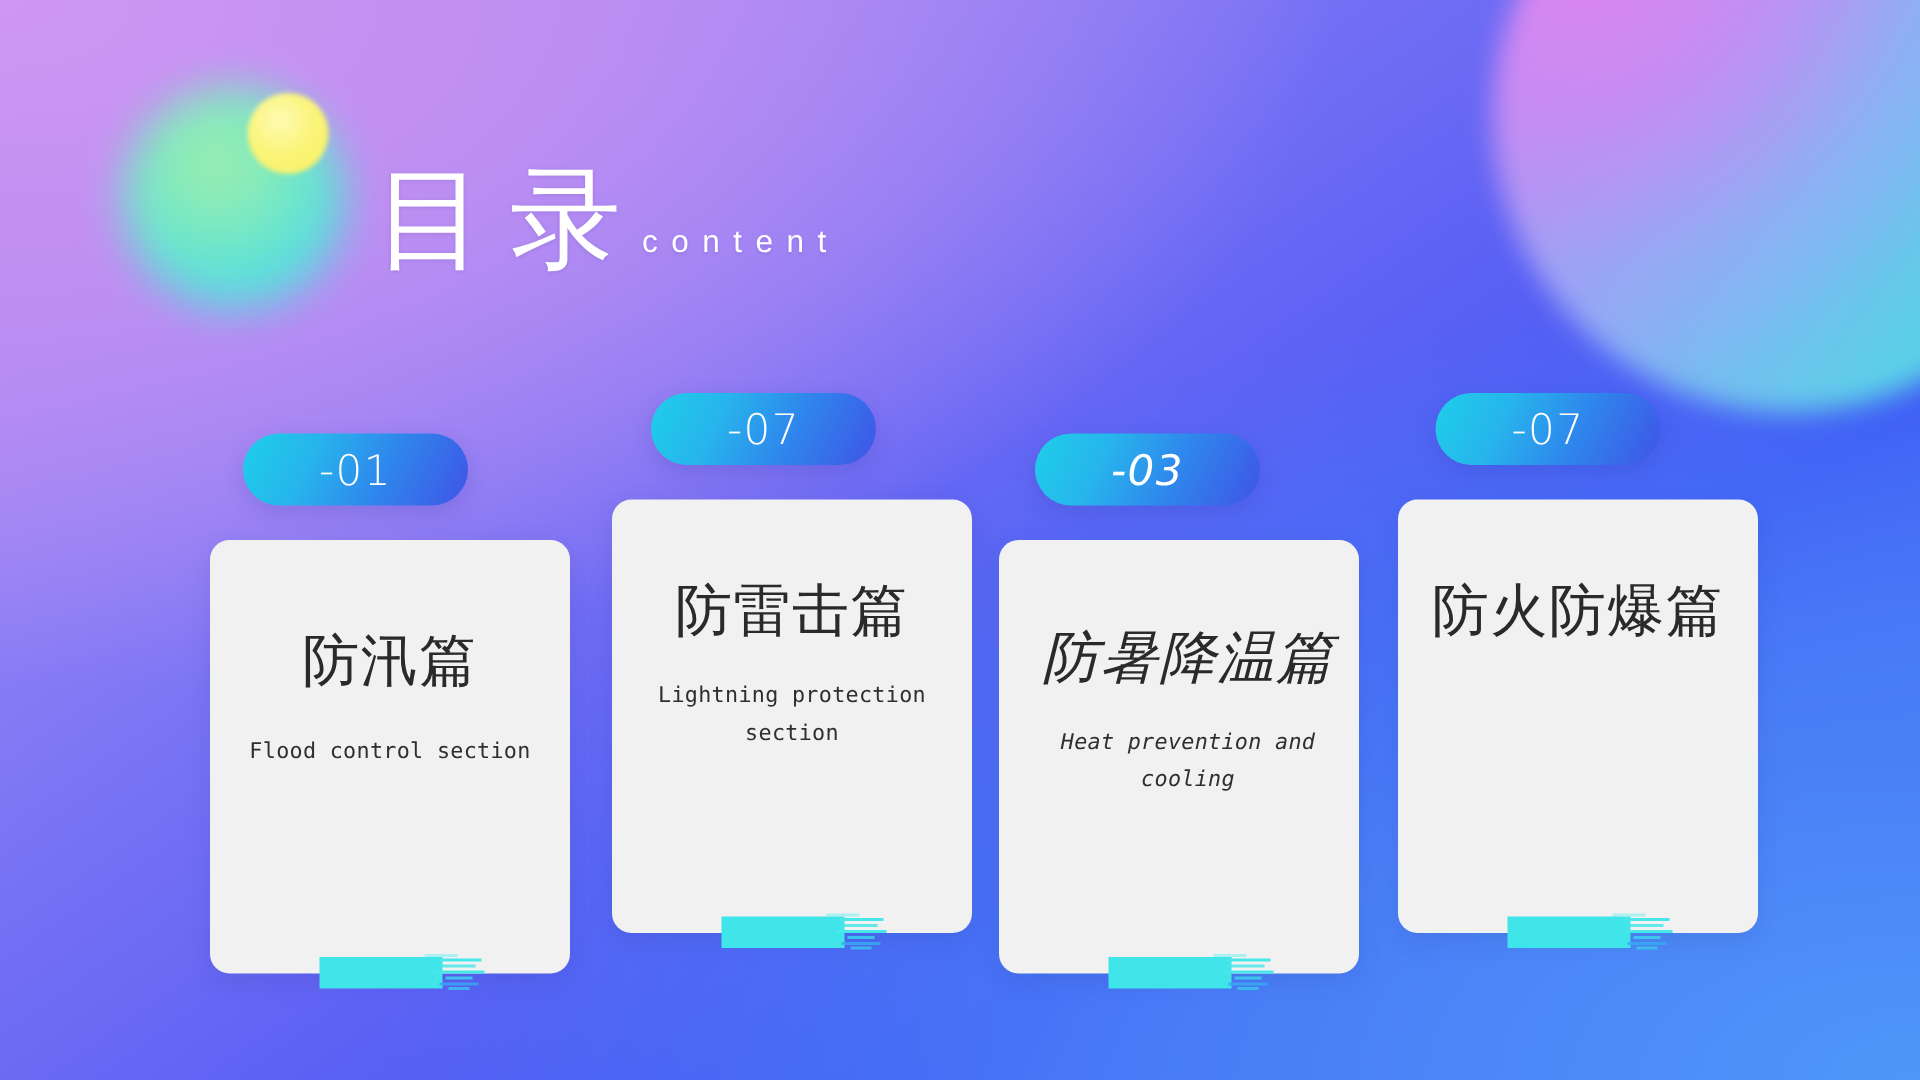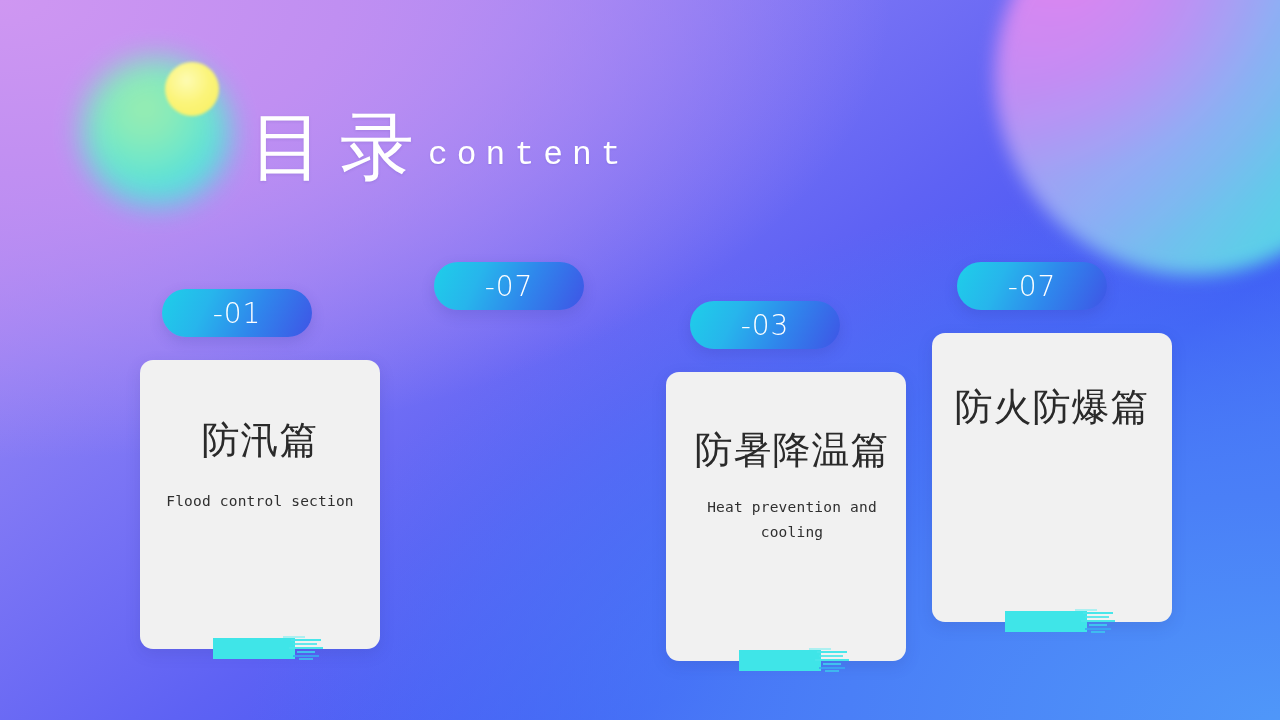--- a/index.html
+++ b/index.html
@@ -53,37 +53,37 @@
   }
   #heading-cn {
     font-family:"Liberation Serif", serif;
     font-size:74px;
     line-height:.96;
     letter-spacing:16px;
     font-weight:400;
     text-shadow:0 1px 3px rgba(60,50,140,.16);
   }
   #heading-en {
-    font-family:Liberation Mono, monospace;
-    font-size:33px;
+    font-family:Liberation Sans, sans-serif;
+    font-size:21px;
     letter-spacing:9px;
     margin-left:-2px;
     padding-bottom:9px;
     font-weight:400;
     text-shadow:0 1px 2px rgba(60,50,140,.14);
   }
 
   
   #cards { position:absolute; left:0; top:0; width:1280px; height:720px;margin-left:16px; }
 
   .item { position:absolute; width:240px; }
 
   .item.i1 { left:124px;  top:289px; }
   .item.i2 { left:392px;  top:262px; }
-  .item.i3 { left:650px;  top:301px; }
+  .item.i3 { left:650px;  top:289px;font-style:italic; }
   .item.i4 { left:916px;  top:262px; }
 
   
   .badge {
     position:relative;
     width:150px; height:48px;
     border-radius:26px;
     background:linear-gradient(116deg, #1ecfe9 0%, #27b5ec 30%, #2f86ec 62%, #3f54e6 100%);
     display:flex; align-items:center; justify-content:center;
     box-shadow:0 5px 14px rgba(44,50,150,.18);
@@ -206,20 +206,34 @@
           <span class="fray f5"></span>
           <span class="fray f6"></span>
         </div>
       </div>
     </div>
 
     <div class="item i2">
       <div class="badge">
         <span class="badge-text">-07</span>
       </div>
+      <div class="card">
+        <div class="card-title">防雷击篇</div>
+        <div class="card-sub">Lightning protection section</div>
+        <div class="brush">
+          <span class="slab"></span>
+          <span class="fray f7"></span>
+          <span class="fray f1"></span>
+          <span class="fray f2"></span>
+          <span class="fray f3"></span>
+          <span class="fray f4"></span>
+          <span class="fray f5"></span>
+          <span class="fray f6"></span>
+        </div>
+      </div>
     </div>
 
     <div class="item i3">
       <div class="badge">
         <span class="badge-text">-03</span>
       </div>
       <div class="card">
         <div class="card-title">防暑降温篇</div>
         <div class="card-sub">Heat prevention and cooling</div>
         <div class="brush">

